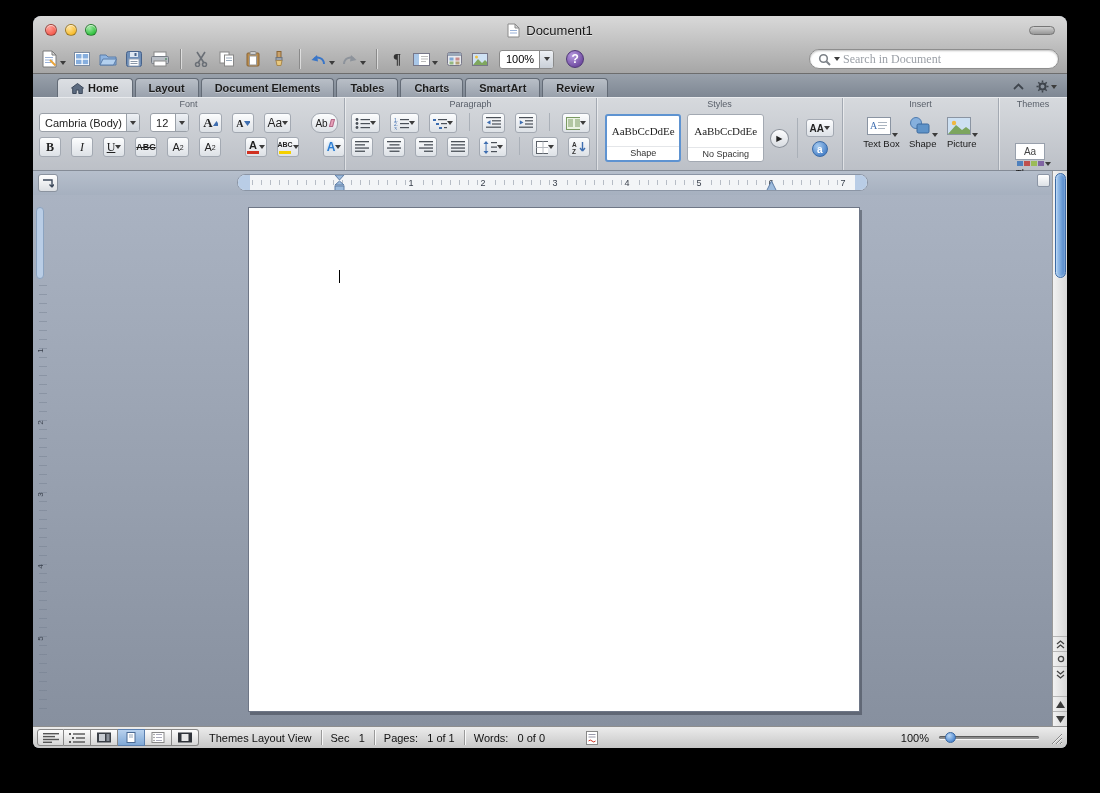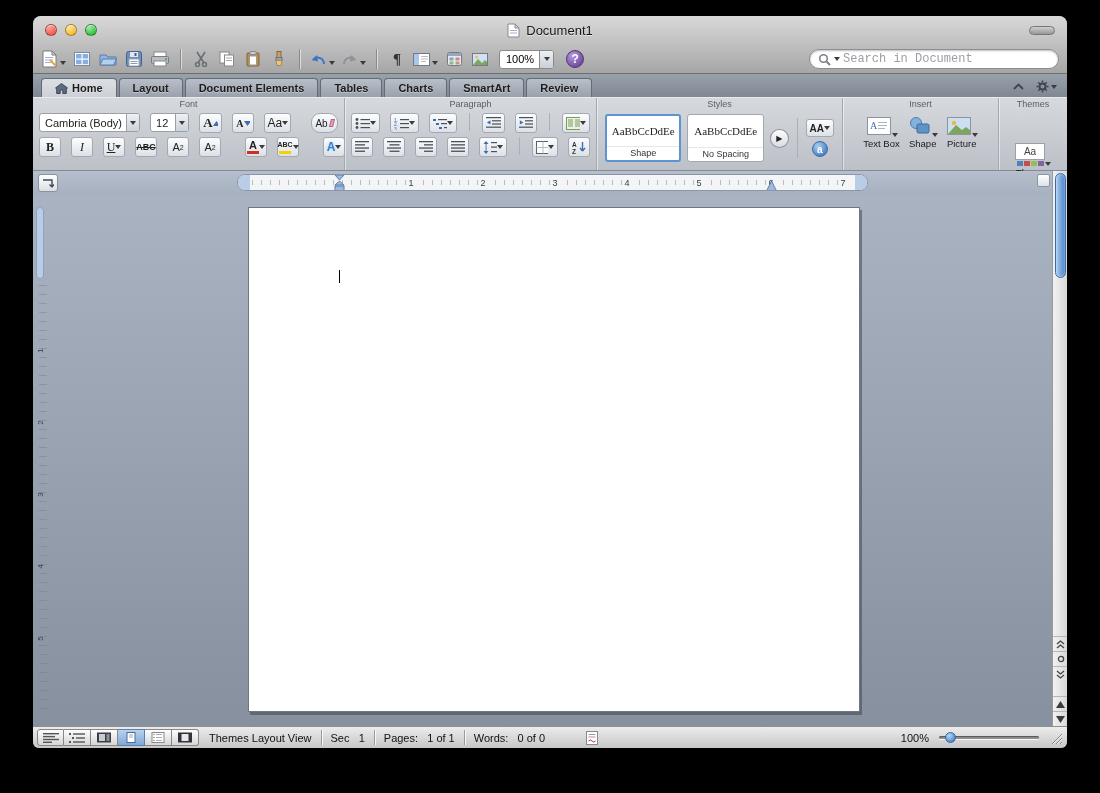--- a/index.html
+++ b/index.html
@@ -18,24 +18,24 @@
 .toolbar{height:30px;display:flex;align-items:center;padding:0 8px;gap:4px;}
 .tb{height:24px;min-width:22px;display:flex;align-items:center;justify-content:center;padding:0 1px;}
 .dd{width:0;height:0;border-left:3px solid transparent;border-right:3px solid transparent;border-top:4px solid #3c3c3c;}
 .tb .dd{margin-left:2px;margin-top:8px;}
 .vsep{width:1px;height:20px;background:#8a8a8a;box-shadow:1px 0 0 rgba(255,255,255,.55);margin:0 5px;}
 .pilcrow{font-family:"Liberation Serif",serif;font-weight:bold;font-size:15px;color:#333;}
 .zoombox{display:flex;align-items:center;height:19px;background:#fff;border:1px solid #8a8a8a;border-radius:3px;font-size:11px;padding-left:6px;margin-left:4px;}
 .zoombox .za{width:14px;height:100%;margin-left:5px;border-left:1px solid #8a8a8a;background:linear-gradient(#eef1f5,#c9cfd7);display:flex;align-items:center;justify-content:center;border-radius:0 2px 2px 0;}
 .helpbtn{width:18px;height:18px;border-radius:50%;background:radial-gradient(circle at 35% 30%,#b79ae0,#6f4ba0 75%);border:1px solid #503778;color:#fff;font-weight:bold;font-size:12px;display:flex;align-items:center;justify-content:center;margin-left:8px;}
 .search{margin-left:auto;width:250px;height:20px;border-radius:10px;background:#fff;border:1px solid #8e8e8e;box-shadow:inset 0 1px 2px rgba(0,0,0,.25);display:flex;align-items:center;padding:0 8px;gap:3px;}
-.search input{flex:1;border:none;outline:none;background:transparent;font-size:12px;color:#333;font-family:Liberation Mono, monospace;}
+.search input{flex:1;border:none;outline:none;background:transparent;font-size:12px;color:#333;font-family:Liberation Serif, serif;}
 .search input::placeholder{color:#9a9fa6;}
 
-.tabbar{height:23px;background:linear-gradient(#99a1ab,#7e8793);display:flex;align-items:flex-end;padding-left:8px;position:relative;}
+.tabbar{height:23px;background:linear-gradient(#99a1ab,#7e8793);display:flex;align-items:flex-end;padding-left:24px;position:relative;}
 .tab{height:19px;padding:0 13px;margin-right:2px;border:1px solid #636b76;border-bottom:none;border-radius:4px 4px 0 0;background:linear-gradient(#b9bfc7,#99a1ac);font-size:11px;font-weight:bold;color:#1c1c1c;display:flex;align-items:center;gap:4px;text-shadow:0 1px 0 rgba(255,255,255,.35);}
 .tab.active{background:linear-gradient(#dcdfe3,#cdd1d7);}
 .tab-right{position:absolute;right:10px;top:6px;display:flex;gap:12px;align-items:center;}
 
 .ribbon{height:74px;background:linear-gradient(#d6d9dd,#bcc0c7);border-top:1px solid #e9ebee;border-bottom:1px solid #848b96;display:flex;}
 .group{height:100%;display:flex;flex-direction:column;border-right:1px solid #a3a9b2;box-shadow:1px 0 0 rgba(255,255,255,.5);}
 .group-label{text-align:center;font-size:9px;color:#585f69;height:13px;line-height:13px;}
 .rrow{display:flex;gap:10px;padding:2px 6px;}
 .btn{display:inline-flex;align-items:center;justify-content:center;height:20px;min-width:22px;padding:0 3px;border:1px solid #a3a9b2;border-radius:3px;background:linear-gradient(#fcfdfe,#dde1e6);font-size:12px;color:#222;}
 .gsep{width:1px;height:18px;background:#aab0b8;margin:0 2px;}

